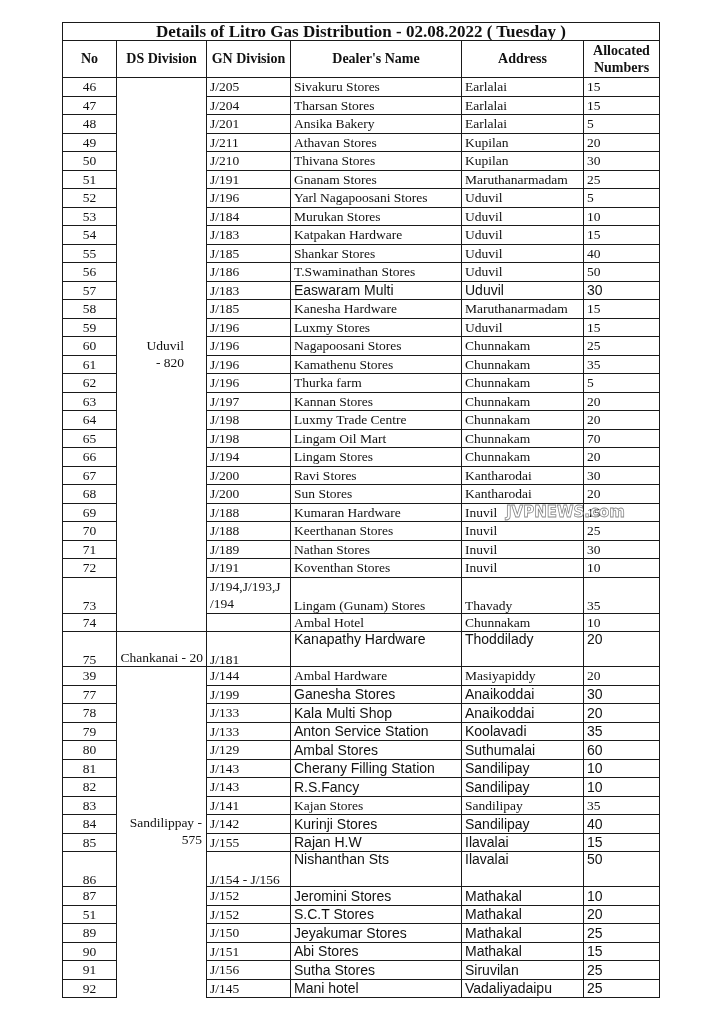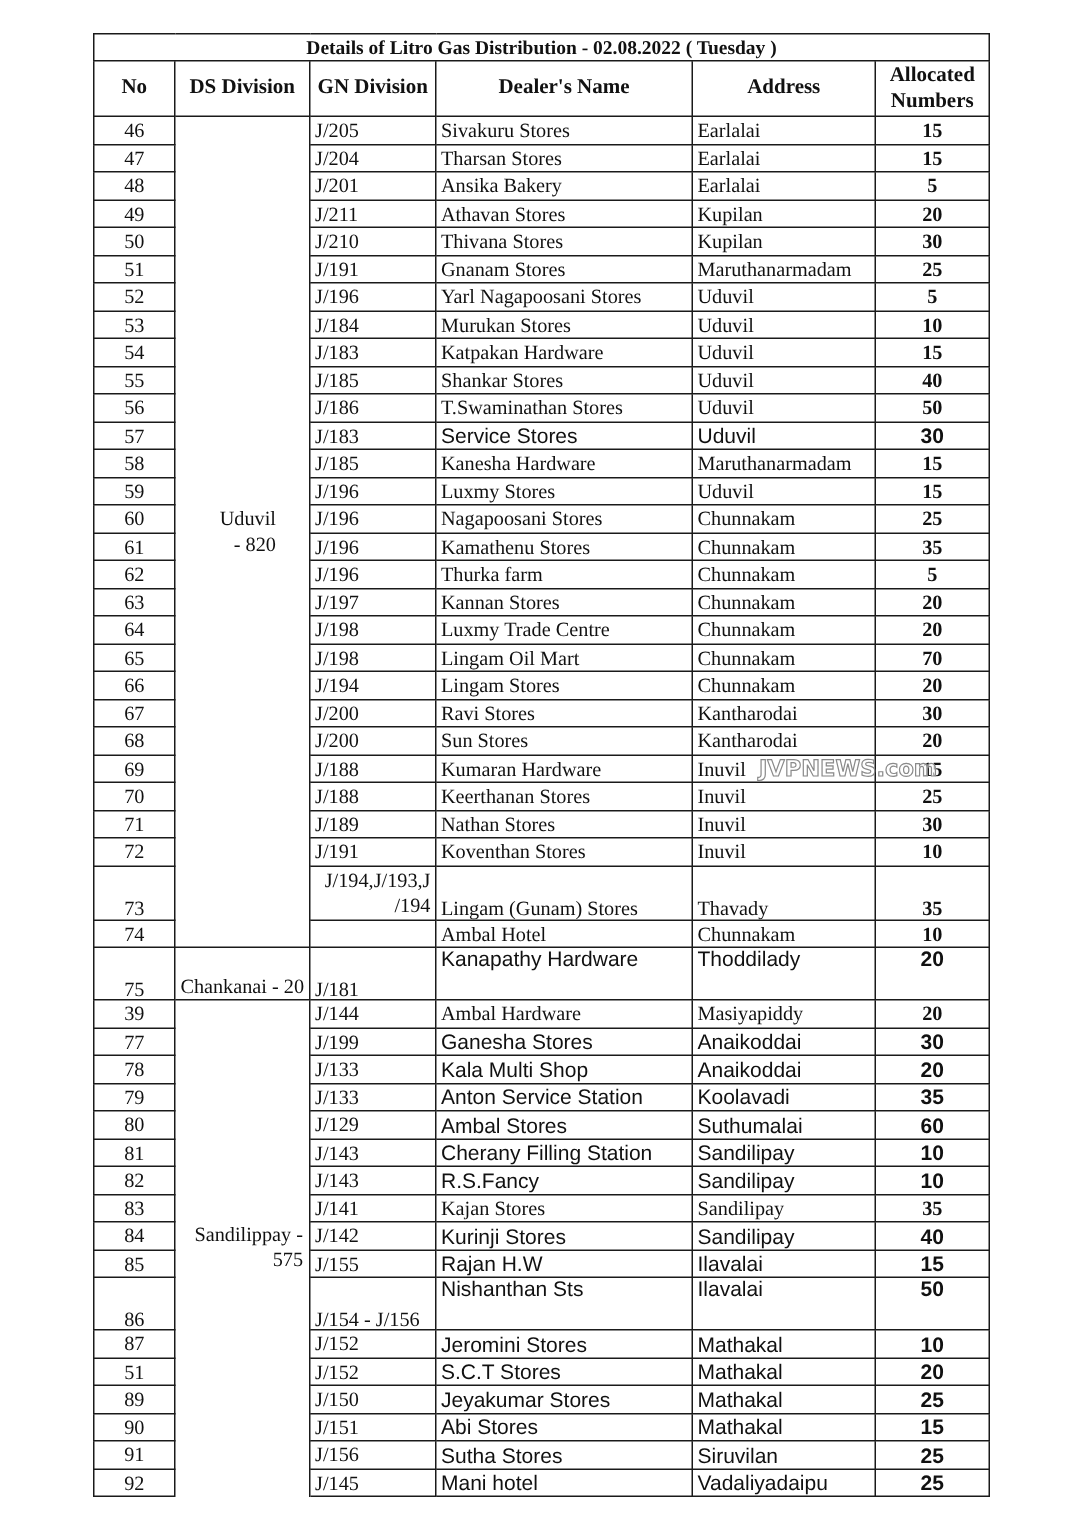--- a/index.html
+++ b/index.html
@@ -3,27 +3,27 @@
   <meta charset="utf-8">
   <style>
     html, body { margin: 0; padding: 0; background: #ffffff; }
     body { width: 724px; height: 1024px; position: relative; overflow: hidden; }
     .sheet {
       position: absolute; left: 62px; top: 22px;
       font-family: "Liberation Serif", serif; color: #111;
     }
     table { border-collapse: collapse; table-layout: fixed; }
     td, th { border: 1px solid #1a1a1a; padding: 0 3px; font-size: 13.5px; line-height: 1; height: 17.5px; overflow: hidden; white-space: nowrap; }
-    .title-cell { height: 17px; font-weight: bold; font-size: 13px; text-align: center; }
+    .title-cell { height: 17px; font-weight: bold; font-size: 17px; text-align: center; }
     th { font-weight: bold; font-size: 14px; text-align: center; height: 36px; }
     th.alloc { font-size: 14px; line-height: 1.25; white-space: normal; margin-top: 45px; }
     td.no { text-align: center; }
-    td.num { text-align: center; font-weight: bold; }
+    td.num { text-align: left; }
     td.ds { text-align: right; vertical-align: middle; white-space: normal; line-height: 1.25; }
-    td.ds.left { text-align: center; vertical-align: top; }
+    td.ds.left { text-align: right; vertical-align: top; }
     td.ds.open-bottom { border-bottom: none; }
     .sans { font-family: "Liberation Sans", sans-serif; font-size: 14px; }
     tr.tall td { height: 34px; vertical-align: bottom; }
     tr.tall td.top { vertical-align: top; }
     td.wrap { white-space: normal; line-height: 1.3; }
     .watermark {
       position: absolute; left: 506px; top: 503px;
       font-family: "DejaVu Sans", sans-serif; font-size: 15px; font-weight: bold;
       color: rgba(255,255,255,0.6);
       -webkit-text-stroke: 0.8px #8a8a8a;
@@ -131,21 +131,21 @@
         <tr>
           <td class="no">56</td>
           <td>J/186</td>
           <td>T.Swaminathan Stores</td>
           <td>Uduvil</td>
           <td class="num ">50</td>
         </tr>
         <tr>
           <td class="no">57</td>
           <td>J/183</td>
-          <td class="sans">Service Stores</td>
+          <td class="sans">Easwaram Multi</td>
           <td class="sans">Uduvil</td>
           <td class="num sans">30</td>
         </tr>
         <tr>
           <td class="no">58</td>
           <td>J/185</td>
           <td>Kanesha Hardware</td>
           <td>Maruthanarmadam</td>
           <td class="num ">15</td>
         </tr>
@@ -242,21 +242,21 @@
         </tr>
         <tr>
           <td class="no">72</td>
           <td>J/191</td>
           <td>Koventhan Stores</td>
           <td>Inuvil</td>
           <td class="num ">10</td>
         </tr>
         <tr class="tall">
           <td class="no">73</td>
-          <td class="wrap" style="vertical-align: bottom; text-align: right;">J/194,J/193,J /194</td>
+          <td class="wrap" style="vertical-align: bottom;">J/194,J/193,J /194</td>
           <td>Lingam (Gunam) Stores</td>
           <td>Thavady</td>
           <td class="num ">35</td>
         </tr>
         <tr>
           <td class="no">74</td>
           <td></td>
           <td>Ambal Hotel</td>
           <td>Chunnakam</td>
           <td class="num ">10</td>

